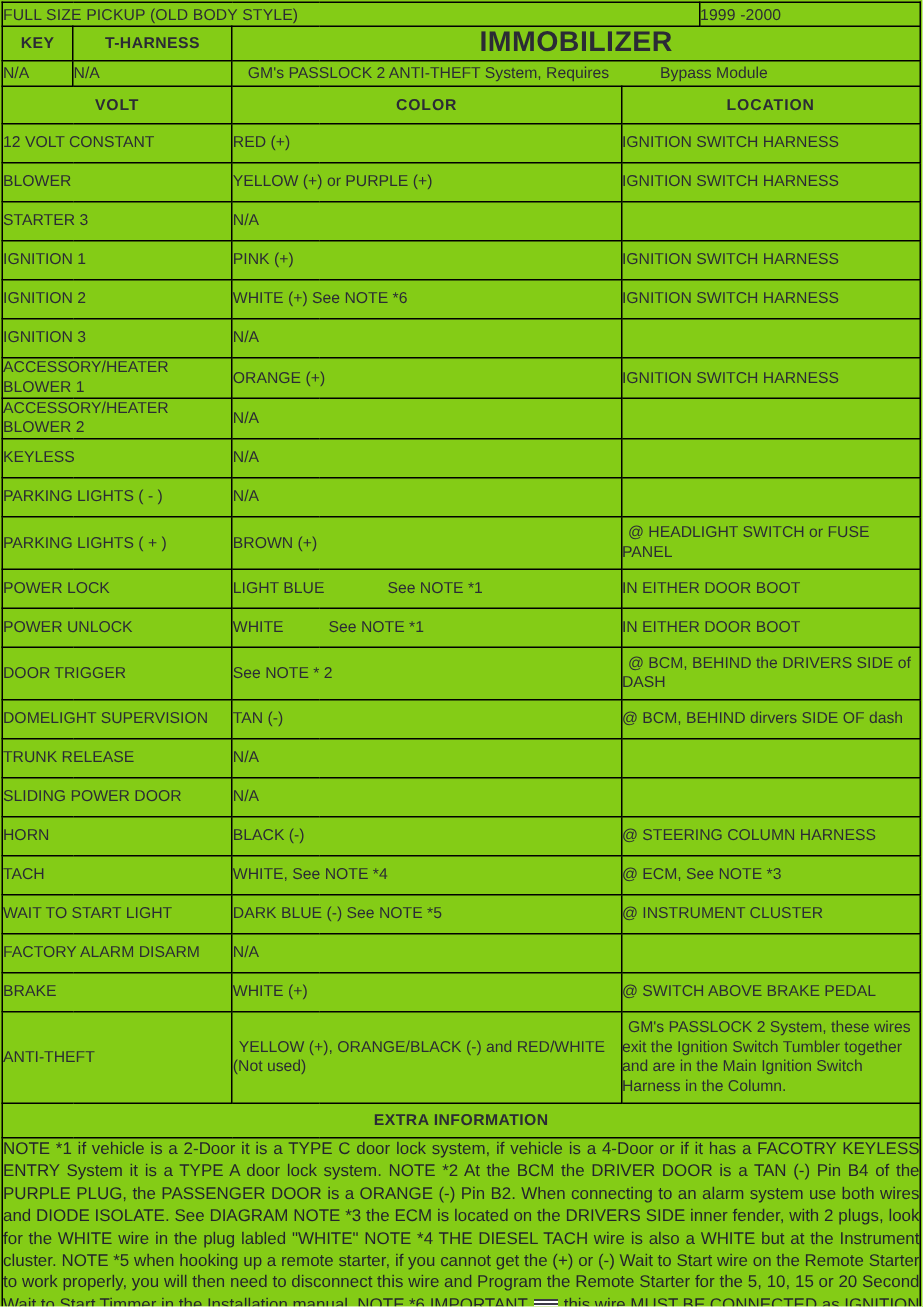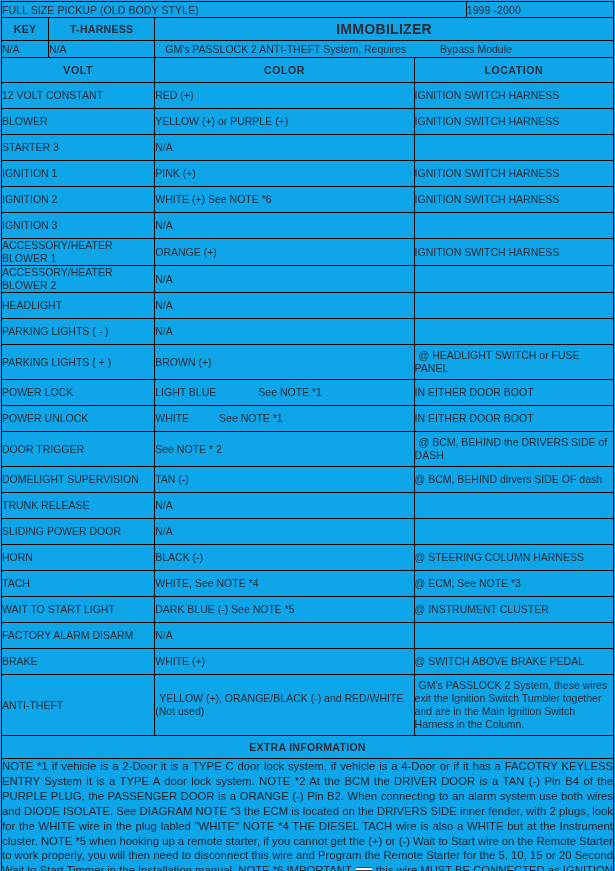--- a/index.html
+++ b/index.html
@@ -9,21 +9,21 @@
   }
   body {
     font-family: "Liberation Sans", sans-serif;
     color: #1a1a1a;
   }
   #sheet {
     position: relative;
     width: 615px;
     height: 871px;
     box-sizing: border-box;
-    background: #0ea5e9;
+    background: #84cc16;
     overflow: hidden;
   }
   table.grid {
     border-collapse: collapse;
     width: 613px;
     margin: 1px;
     table-layout: fixed;
   }
   table.grid td {
     border: 1px solid #000000;
@@ -50,21 +50,21 @@
   
   .r-band td {
     height: 22px;
     text-align: center;
     font-size: 14px;
     font-weight: bold;
     color: #111118;
     letter-spacing: .3px;
   }
   .r-band .immo {
-    font-size: 14px;
+    font-size: 19px;
   }
   
   .r-sub td {
     height: 16px;
     font-size: 10.5px;
   }
   .passlock-wrap {
     display: flex;
     padding-left: 10px;
   }
@@ -224,21 +224,21 @@
         <td colspan="2" class="c-part">ACCESSORY/HEATER BLOWER 1</td>
         <td colspan="2" class="c-color">ORANGE (+)</td>
         <td colspan="2" class="c-loc">IGNITION SWITCH HARNESS</td>
       </tr>
       <tr class="r-data">
         <td colspan="2" class="c-part">ACCESSORY/HEATER BLOWER 2</td>
         <td colspan="2" class="c-color">N/A</td>
         <td colspan="2" class="c-loc"></td>
       </tr>
       <tr class="r-data">
-        <td colspan="2" class="c-part">HEADLIGHT</td>
+        <td colspan="2" class="c-part">KEYLESS</td>
         <td colspan="2" class="c-color">N/A</td>
         <td colspan="2" class="c-loc"></td>
       </tr>
       <tr class="r-data">
         <td colspan="2" class="c-part">PARKING LIGHTS ( - )</td>
         <td colspan="2" class="c-color">N/A</td>
         <td colspan="2" class="c-loc"></td>
       </tr>
 
       <tr class="r-data tall">

